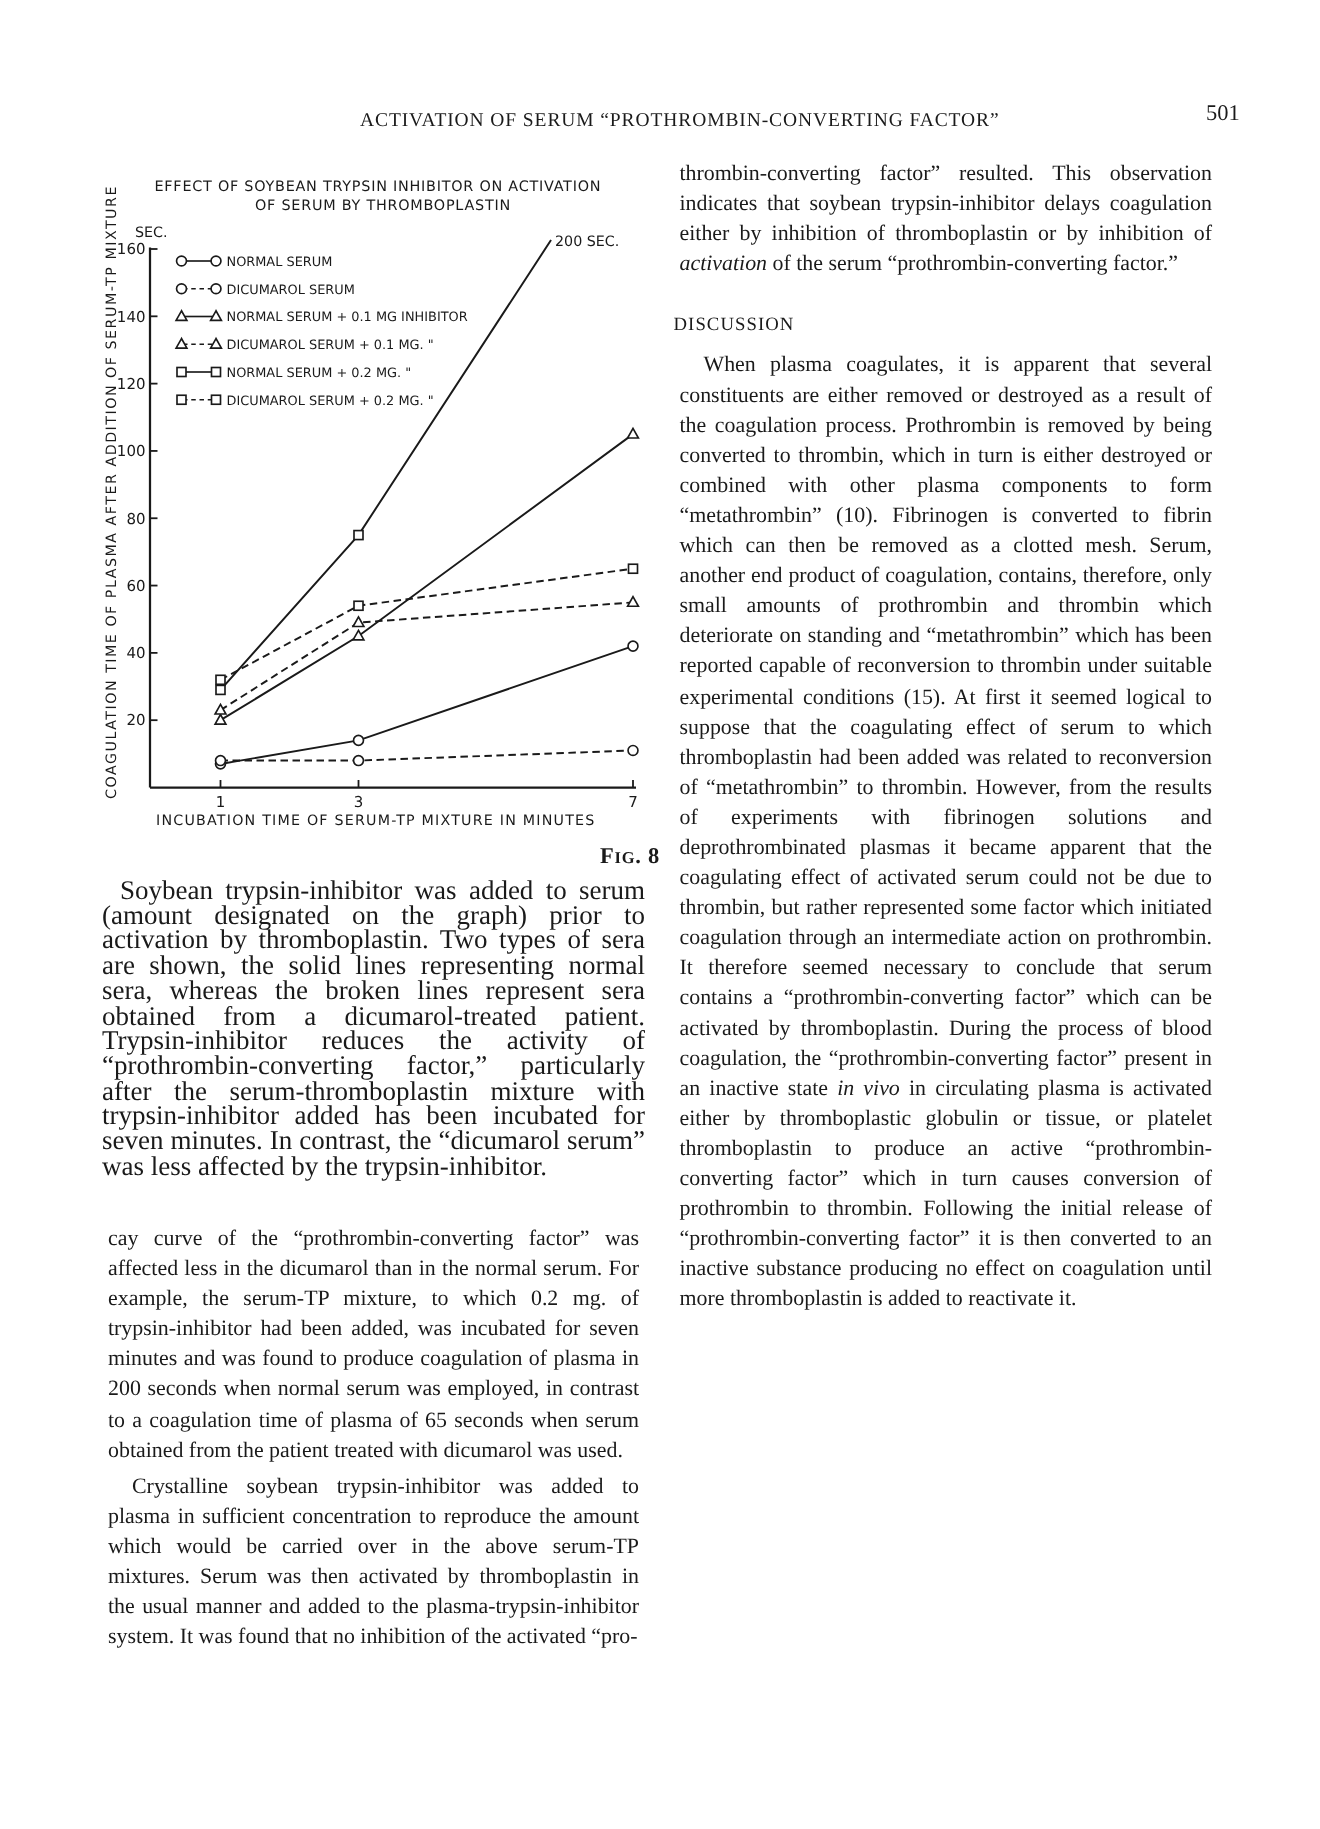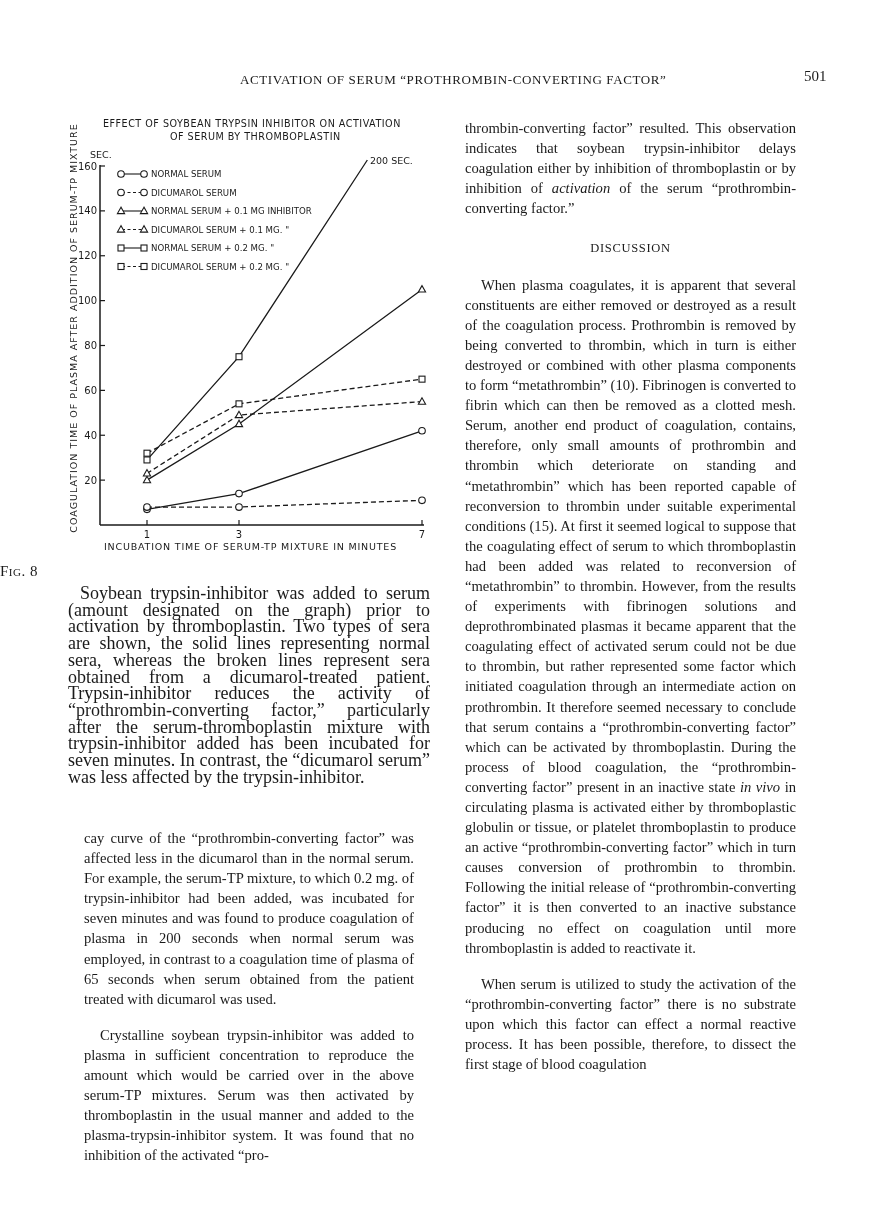--- a/index.html
+++ b/index.html
@@ -16,40 +16,41 @@
   .page-number {
     position: absolute; top: 68px; left: 788px;
     font-family: "Liberation Serif", serif; font-size: 15px; margin-left: 16px;
   }
   .figure {
     position: absolute; left: 60px; top: 98px; width: 380px; height: 470px;
   }
   .figure svg { position: absolute; left: 0; top: 0; }
   .chart-text { font-family: "DejaVu Sans", sans-serif; fill: #1a1a1a; }
   .fig-label {
-    position: absolute; left: 0; width: 440px; top: 563px; text-align: left;
+    position: absolute; left: 0; width: 440px; top: 563px; text-align: right;
     font-family: "Liberation Serif", serif; font-size: 15px; letter-spacing: 0.5px;
     font-variant: small-caps;
+    font-weight: bold;
   }
   .caption {
     position: absolute; left: 68px; top: 585px; width: 362px;
     font-family: "Liberation Serif", serif; font-size: 18px; line-height: 16.7px;
     text-align: justify; text-indent: 12px;
   }
   .col {
     position: absolute; width: 362px;
     font-family: "Liberation Serif", serif; font-size: 14.6px; line-height: 20.1px;
     text-align: justify;
   }
-  .col p { margin: 16px; }
+  .col p { margin: 4px; }
   .col p.indent { text-indent: 16px; }
   .col-left { left: 68px; top: 812px; }
   .col-right { left: 449px; top: 102px; width: 363px; }
   .section-heading {
-    text-align: center; font-size: 12.5px; letter-spacing: 0.7px;
+    text-align: left; font-size: 12.5px; letter-spacing: 0.7px;
     font-variant: small-caps; margin: 20px 0 7px 0;
   }
   em { font-style: italic; }
 </style>
 </head>
 <body>
 
 <div class="running-head">ACTIVATION OF SERUM “PROTHROMBIN-CONVERTING FACTOR”</div>
 <div class="page-number">501</div>
 
@@ -178,14 +179,13 @@
 
 <div class="col col-left">
   <p>cay curve of the “prothrombin-converting factor” was affected less in the dicumarol than in the normal serum. For example, the serum-TP mixture, to which 0.2 mg. of trypsin-inhibitor had been added, was incubated for seven minutes and was found to produce coagulation of plasma in 200 seconds when normal serum was employed, in contrast to a coagulation time of plasma of 65 seconds when serum obtained from the patient treated with dicumarol was used.</p>
   <p class="indent">Crystalline soybean trypsin-inhibitor was added to plasma in sufficient concentration to reproduce the amount which would be carried over in the above serum-TP mixtures. Serum was then activated by thromboplastin in the usual manner and added to the plasma-trypsin-inhibitor system. It was found that no inhibition of the activated “pro-</p>
 </div>
 
 <div class="col col-right">
   <p><span>thrombin-converting factor” resulted. This observation indicates that soybean trypsin-inhibitor delays coagulation either by inhibition of thromboplastin or by inhibition of </span><em>activation</em><span> of the serum “prothrombin-converting factor.”</span></p>
   <div class="section-heading">DISCUSSION</div>
   <p class="indent"><span>When plasma coagulates, it is apparent that several constituents are either removed or destroyed as a result of the coagulation process. Prothrombin is removed by being converted to thrombin, which in turn is either destroyed or combined with other plasma components to form “metathrombin” (10). Fibrinogen is converted to fibrin which can then be removed as a clotted mesh. Serum, another end product of coagulation, contains, therefore, only small amounts of prothrombin and thrombin which deteriorate on standing and “metathrombin” which has been reported capable of reconversion to thrombin under suitable experimental conditions (15). At first it seemed logical to suppose that the coagulating effect of serum to which thromboplastin had been added was related to reconversion of “metathrombin” to thrombin. However, from the results of experiments with fibrinogen solutions and deprothrombinated plasmas it became apparent that the coagulating effect of activated serum could not be due to thrombin, but rather represented some factor which initiated coagulation through an intermediate action on prothrombin. It therefore seemed necessary to conclude that serum contains a “prothrombin-converting factor” which can be activated by thromboplastin. During the process of blood coagulation, the “prothrombin-converting factor” present in an inactive state </span><em>in vivo</em><span> in circulating plasma is activated either by thromboplastic globulin or tissue, or platelet thromboplastin to produce an active “prothrombin-converting factor” which in turn causes conversion of prothrombin to thrombin. Following the initial release of “prothrombin-converting factor” it is then converted to an inactive substance producing no effect on coagulation until more thromboplastin is added to reactivate it.</span></p>
-  <p class="indent">When serum is utilized to study the activation of the “prothrombin-converting factor” there is no substrate upon which this factor can effect a normal reactive process. It has been possible, therefore, to dissect the first stage of blood coagulation</p>
 </div>
 
 </body></html>

